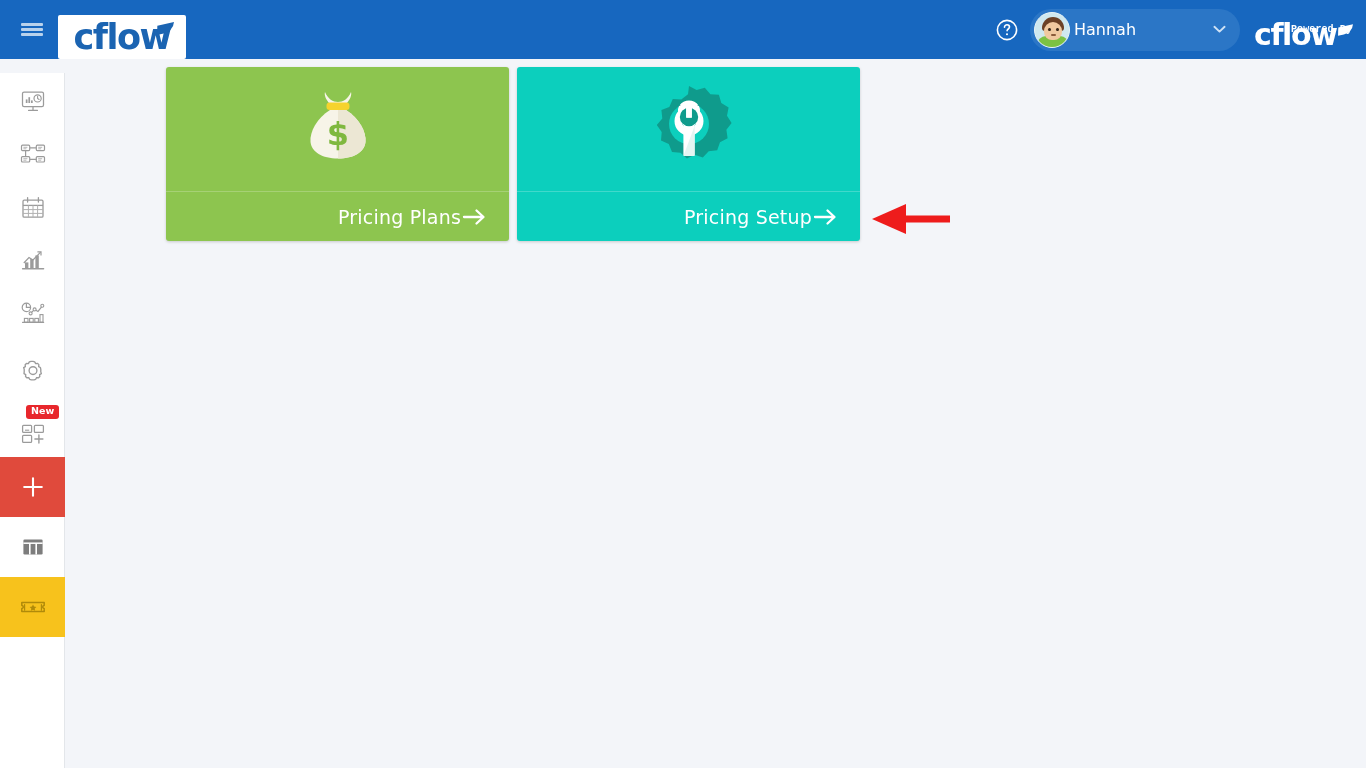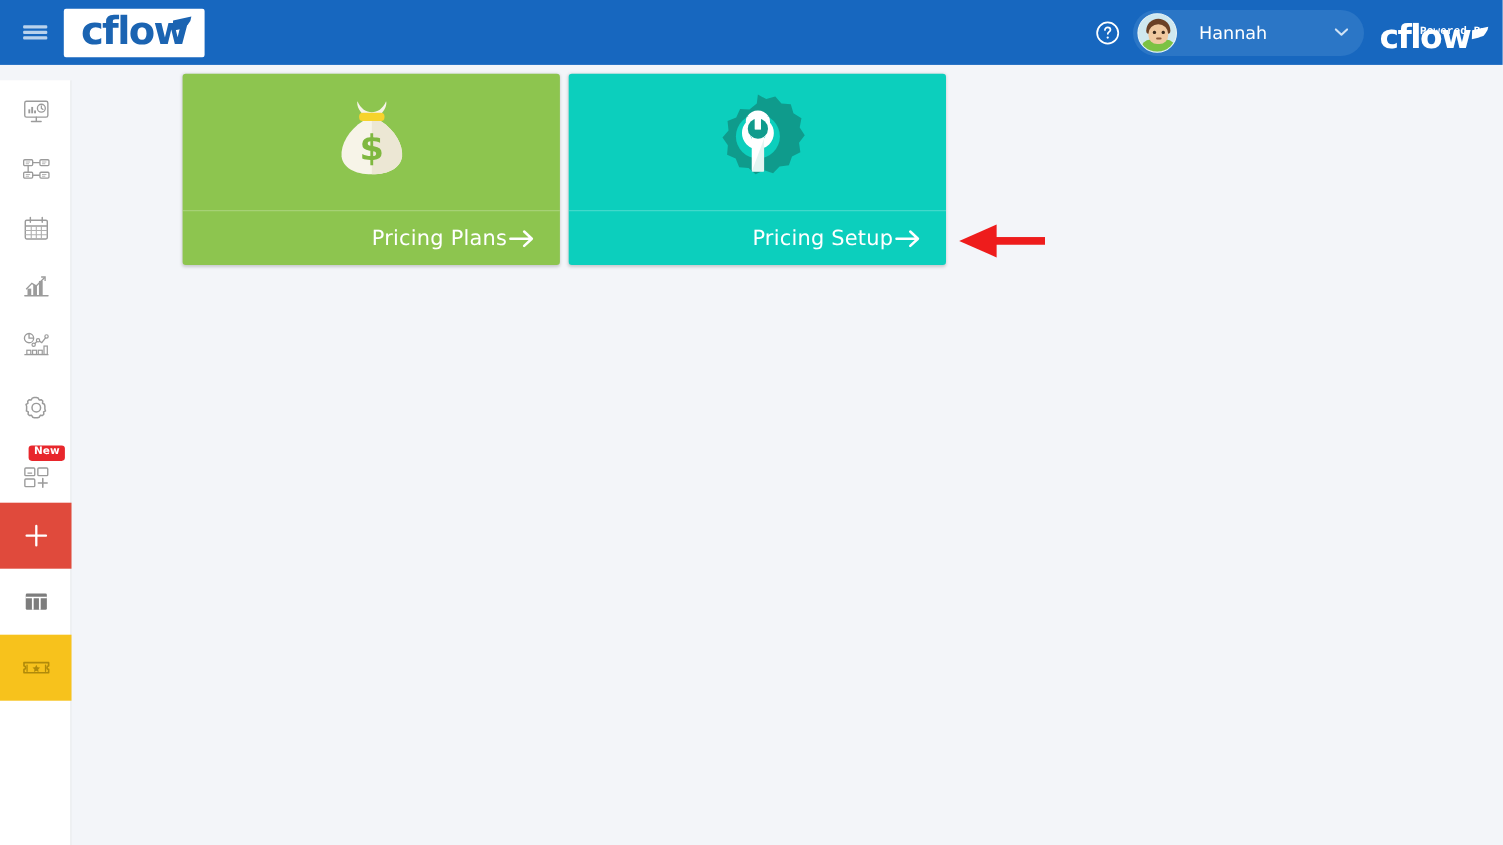--- a/index.html
+++ b/index.html
@@ -7,21 +7,21 @@
     width:1366px; height:768px;
     overflow:hidden;
     font-family:"Liberation Sans", sans-serif;
     background:#f3f5f9;
   }
 
   
   #topbar{
     position:absolute; top:0; left:0; width:1366px; height:59px;
     background:#1767bf;
-    display:flex; align-items:center;
+    display:flex; align-items:flex-end;
     z-index:20;
   }
   #hamburger{
     width:64px; height:59px;
     display:flex; align-items:center; justify-content:center;
     cursor:pointer;
   }
   #hamburger .bar{
     display:block; width:22px; height:2.6px; background:#b9d2ec;
     margin:2.6px 0; border-radius:1px;
@@ -84,21 +84,21 @@
   #avatar .eye-r{ left:21px; }
   #avatar .mouth{
     position:absolute; left:16px; top:21px; width:5px; height:2px;
     background:#8a5a3a; border-radius:2px;
   }
   #avatar .shirt{
     position:absolute; left:2px; bottom:0; width:32px; height:11px;
     background:#7cc243; border-radius:9px 9px 0 0;
   }
   #user-name{
-    color:#ffffff; font-size:16px; margin-left:20px;
+    color:#ffffff; font-size:16px; margin-left:4px;
     font-family:"DejaVu Sans", sans-serif;
     white-space:nowrap;
   }
   #user-caret{
     margin-left:auto; margin-right:10px;
     width:14px; height:14px;
     display:flex; align-items:center; justify-content:center;
   }
   #powered{
     margin-left:14px; margin-right:6px;

